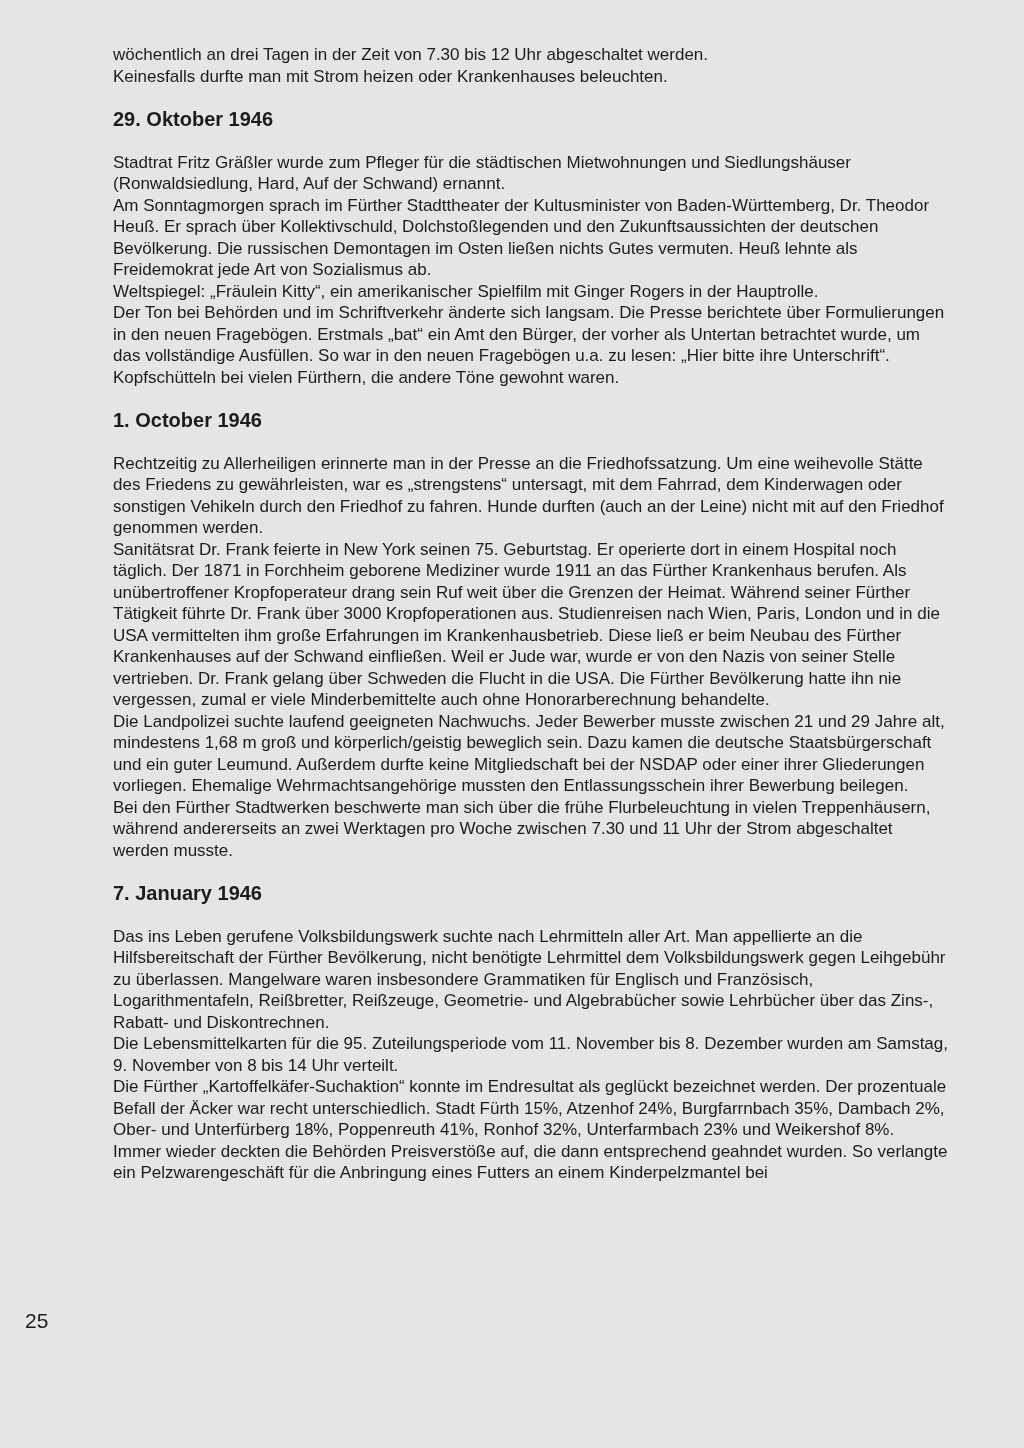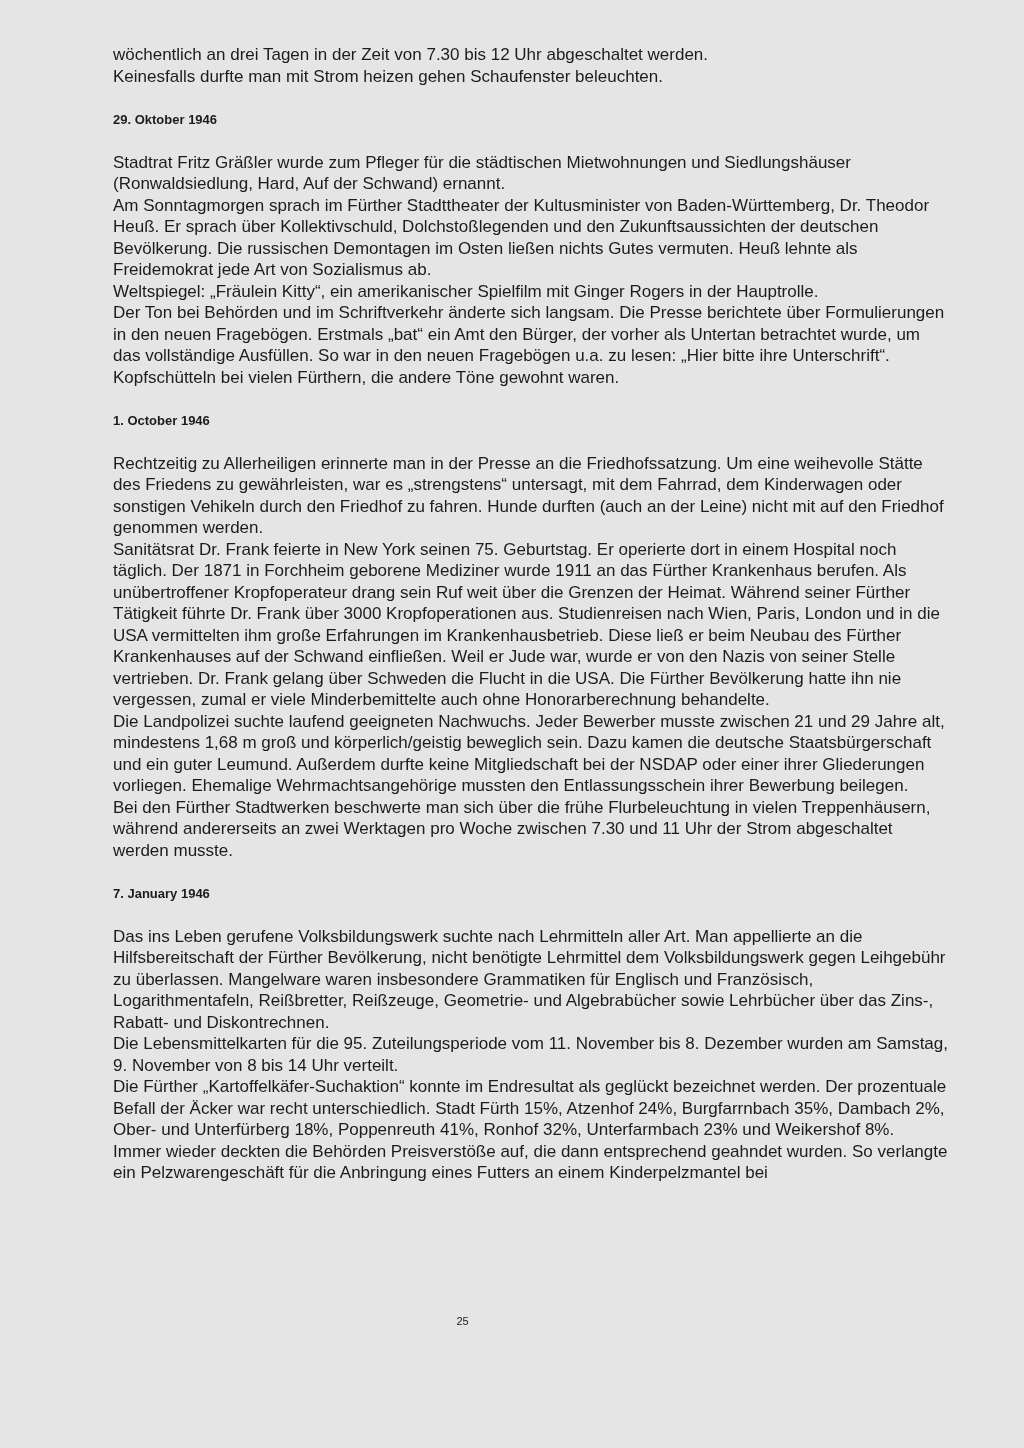--- a/index.html
+++ b/index.html
@@ -19,46 +19,45 @@
     font-size: 17px;
     line-height: 21.5px;
     text-align: left;
     overflow: hidden;
   }
   .block p {
     margin: 0;
     padding: 0;
   }
   h2.date-heading {
-    font-size: 13px;
+    font-size: 20px;
     line-height: 21.5px;
     font-weight: bold;
     margin: 21.5px 0 21.5px 0;
     padding: 0;
     color: #1c1c1c;
   }
   .page-footer {
     position: absolute;
     top: 1312px;
     left: 25px;
     width: 875px;
-    text-align: center;
-    font-size: 11px;
+    font-size: 21px;
     line-height: 18px;
     color: #1c1c1c;
   }
 </style>
 </head>
 <body>
 
 <div class="page">
 
   <div class="block">
     <p>wöchentlich an drei Tagen in der Zeit von 7.30 bis 12 Uhr abgeschaltet werden.</p>
-    <p>Keinesfalls durfte man mit Strom heizen gehen Schaufenster beleuchten.</p>
+    <p>Keinesfalls durfte man mit Strom heizen oder Krankenhauses beleuchten.</p>
   </div>
 
   <h2 class="date-heading">29. Oktober 1946</h2>
 
   <div class="block">
     <p>Stadtrat Fritz Gräßler wurde zum Pfleger für die städtischen Mietwohnungen und Siedlungshäuser (Ronwaldsiedlung, Hard, Auf der Schwand) ernannt.</p>
     <p>Am Sonntagmorgen sprach im Fürther Stadttheater der Kultusminister von Baden-Württemberg, Dr. Theodor Heuß. Er sprach über Kollektivschuld, Dolchstoßlegenden und den Zukunftsaussichten der deutschen Bevölkerung. Die russischen Demontagen im Osten ließen nichts Gutes vermuten. Heuß lehnte als Freidemokrat jede Art von Sozialismus ab.</p>
     <p>Weltspiegel: „Fräulein Kitty“, ein amerikanischer Spielfilm mit Ginger Rogers in der Hauptrolle.</p>
     <p>Der Ton bei Behörden und im Schriftverkehr änderte sich langsam. Die Presse berichtete über Formulierungen in den neuen Fragebögen. Erstmals „bat“ ein Amt den Bürger, der vorher als Untertan betrachtet wurde, um das vollständige Ausfüllen. So war in den neuen Fragebögen u.a. zu lesen: „Hier bitte ihre Unterschrift“. Kopfschütteln bei vielen Fürthern, die andere Töne gewohnt waren.</p>
   </div>

